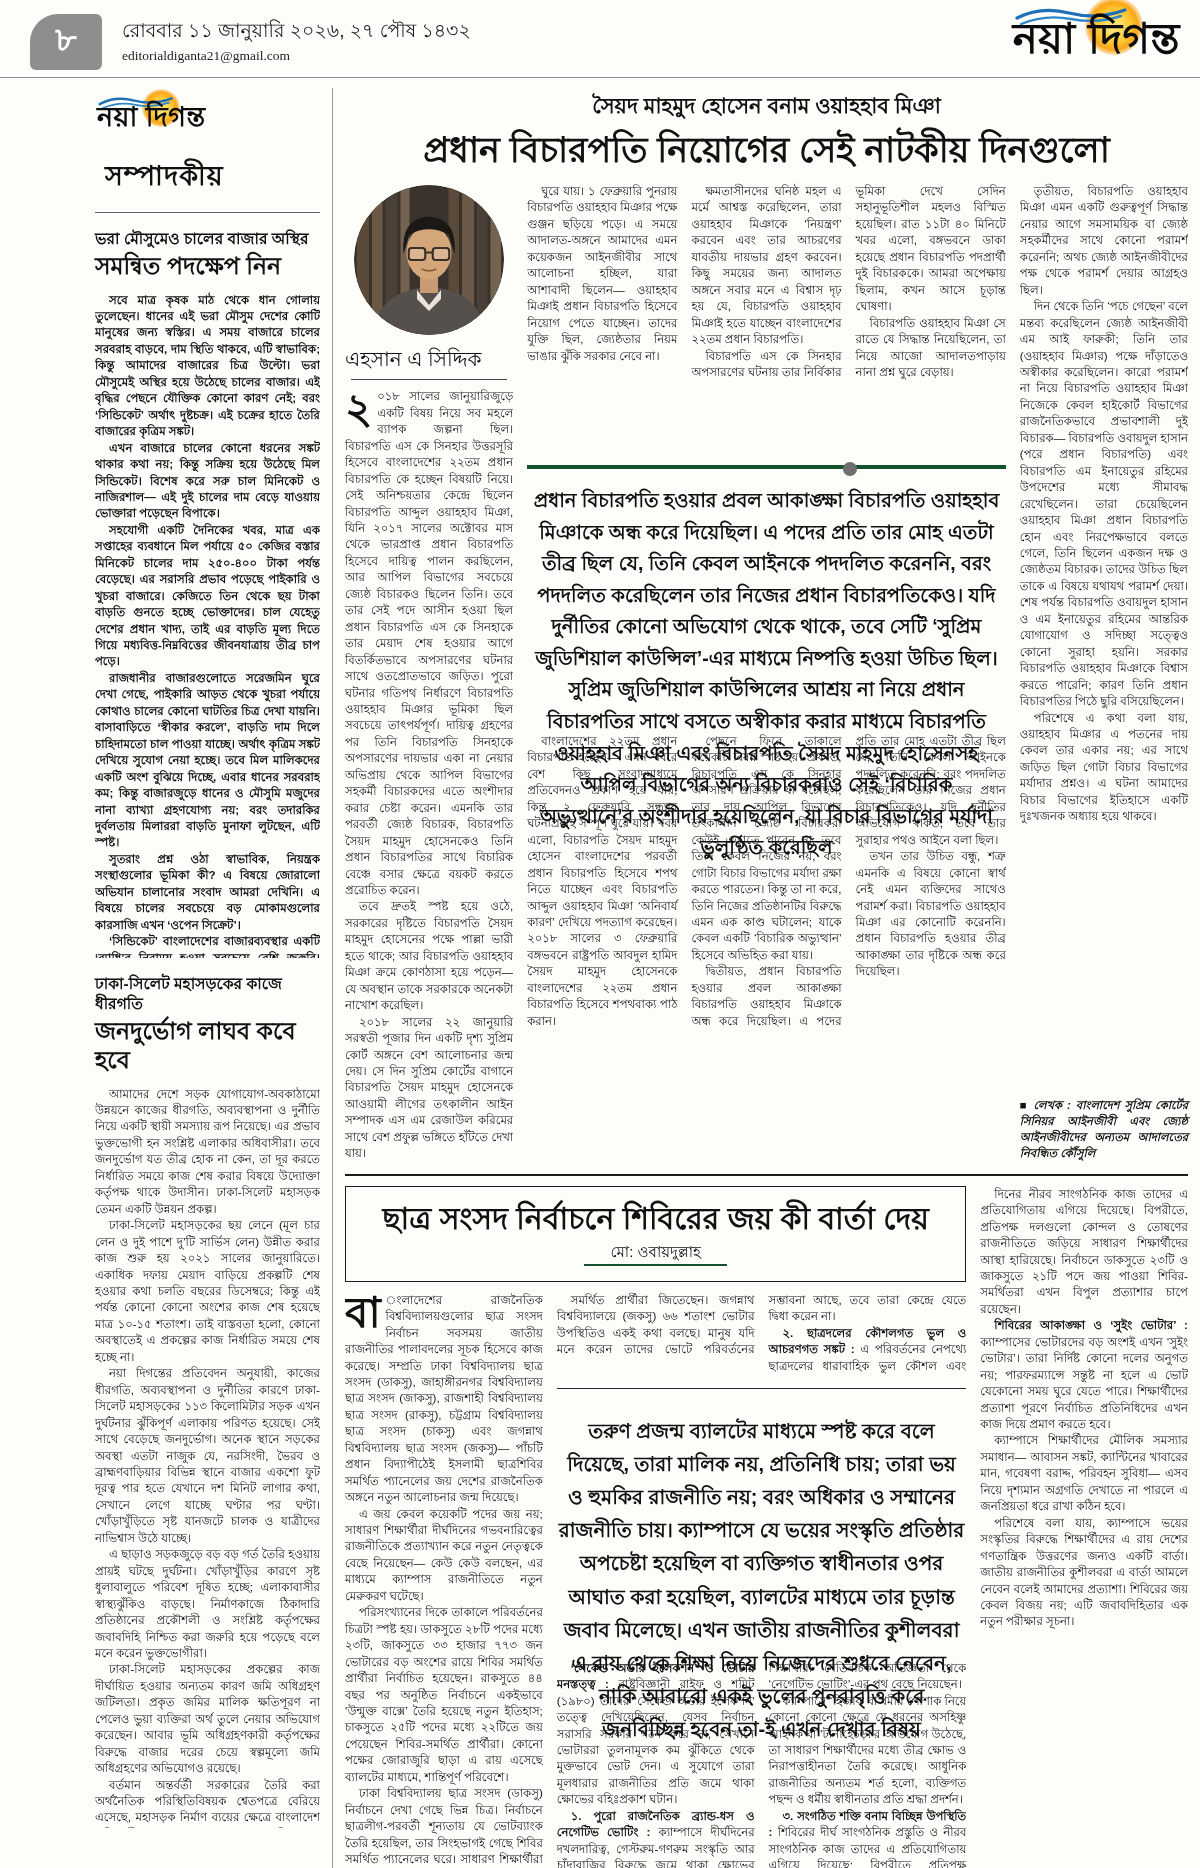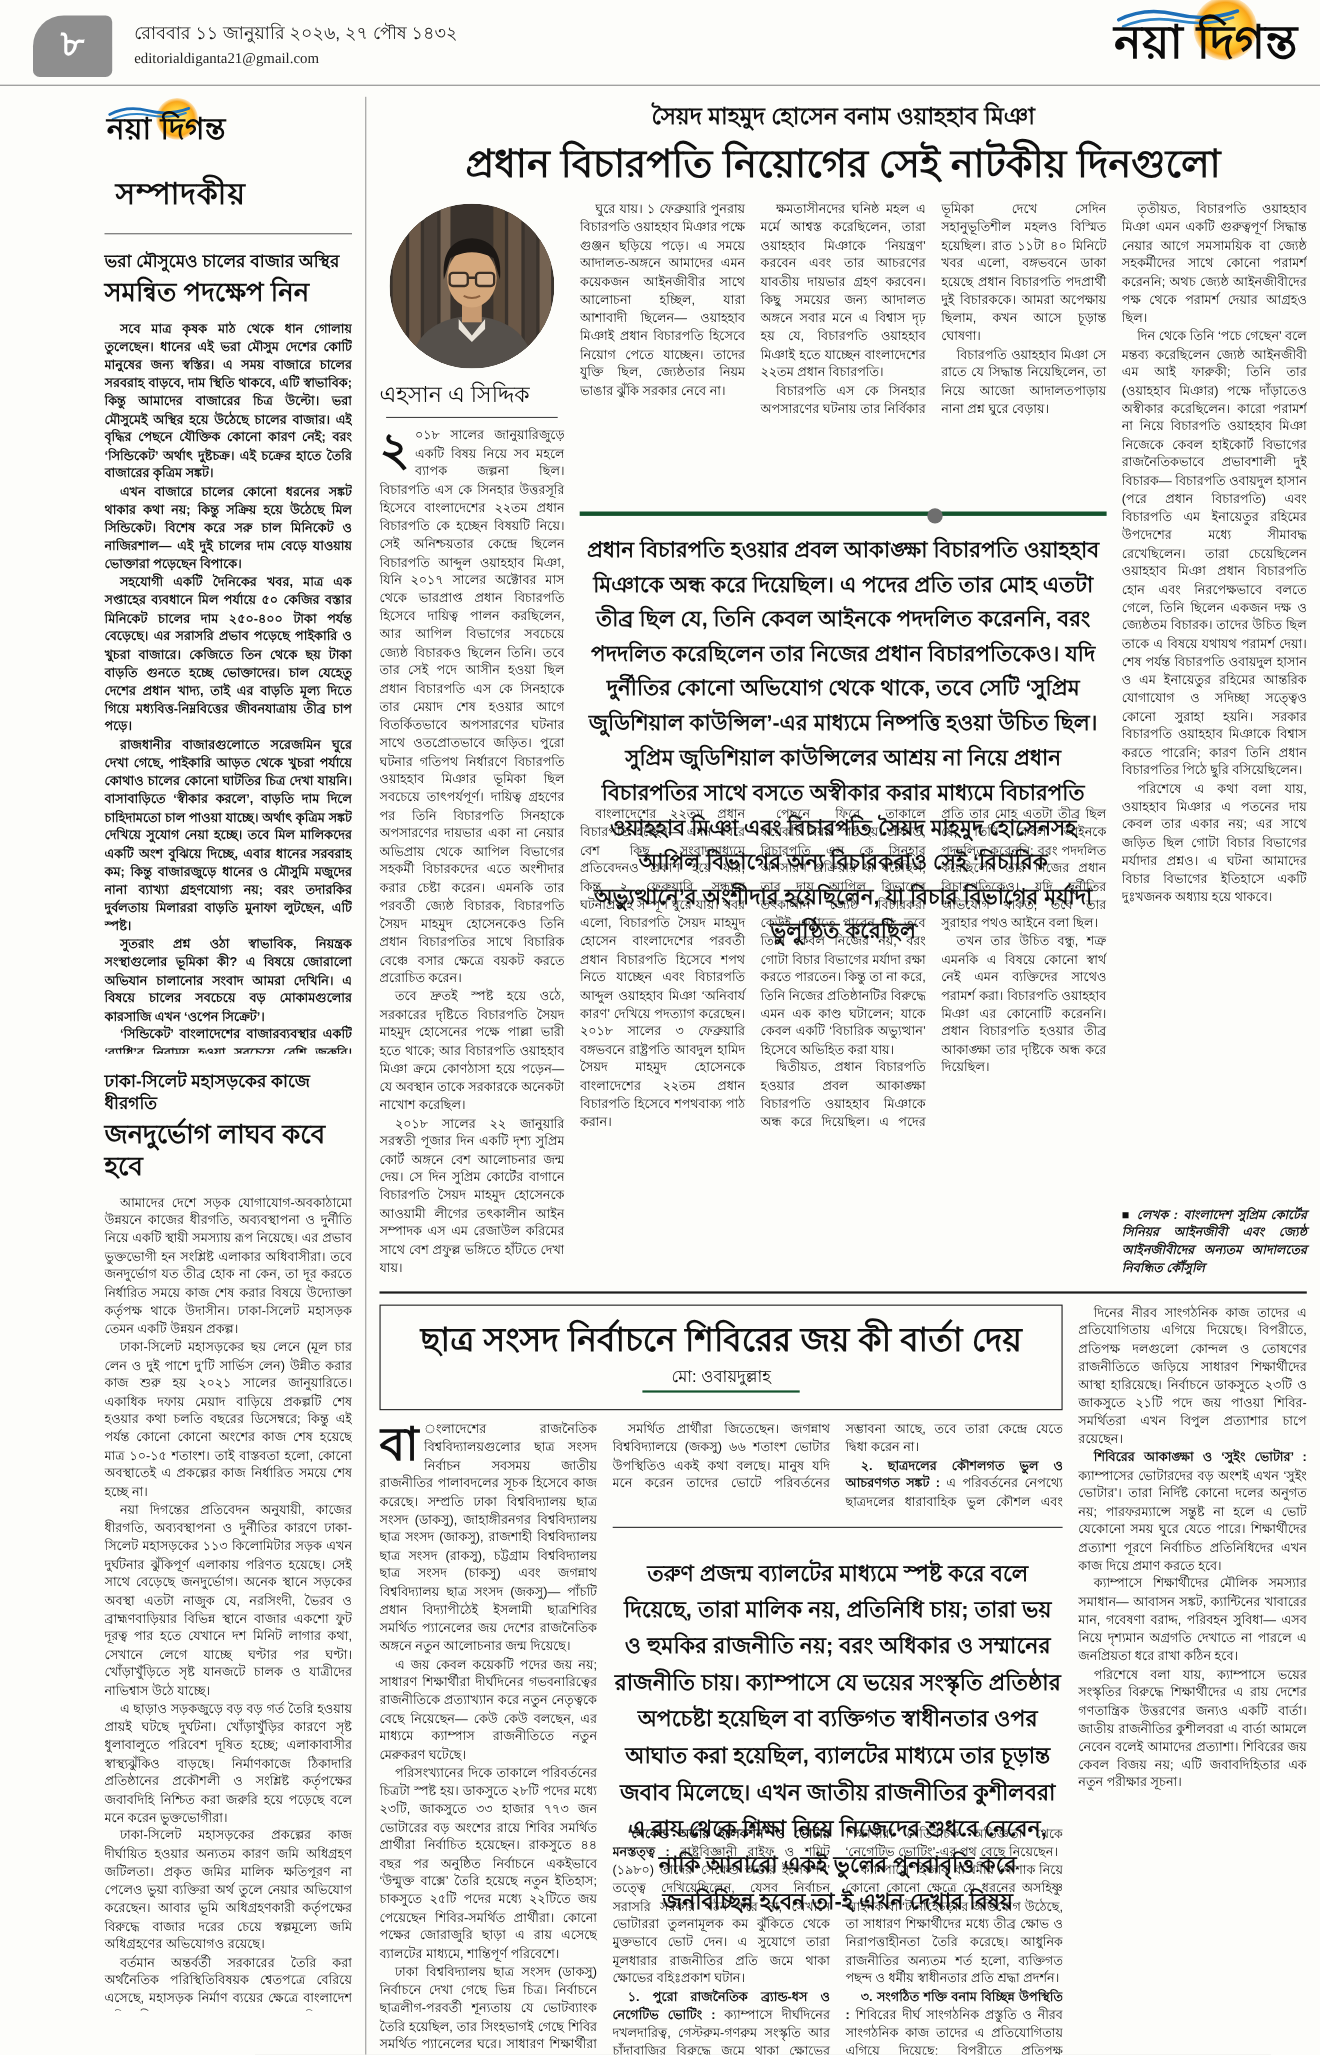--- a/index.html
+++ b/index.html
@@ -8,21 +8,21 @@
   *{box-sizing:border-box; margin:0; padding:0;}
   html,body{background:#e8e8e4;}
   body{font-family:"Liberation Sans","DejaVu Sans",sans-serif; color:var(--ink);}
   .page{width:1200px; height:1868px; margin:0 auto; background:#fdfdfa; overflow:hidden; position:relative;}
 
   
   .hdr{height:78px; display:flex; align-items:center; padding:6px 14px 0 30px; border-bottom:1px solid #8a8a8a;}
   .page-badge{width:72px; height:56px; background:var(--badge); border-radius:28px 6px 6px 6px;
               color:#fff; font-size:33px; font-weight:bold; display:flex; align-items:center; justify-content:center;}
   .hdr-meta{margin-left:20px; line-height:1.5;}
-  .date-line{font-size:16px; color:#1c1c1c;}
+  .date-line{font-size:19px; color:#1c1c1c;}
   .email{font-family:"Liberation Serif","DejaVu Serif",serif; font-size:13.5px; color:#222;}
   .hdr-logo{margin-left:auto; margin-right:6px;}
 
   
   .logo{position:relative; display:inline-block; white-space:nowrap;}
   .logo-sun{position:absolute; border-radius:50%;
             background:radial-gradient(circle, #ffe06a 18%, #ffc52e 42%, var(--sun) 58%, rgba(249,166,26,0) 75%);}
   .logo-waves{position:absolute; left:0;}
   .logo-text{position:relative; font-weight:800; color:#0b0b0b; letter-spacing:.5px;}
   .logo.lg .logo-text{font-size:42px;}

